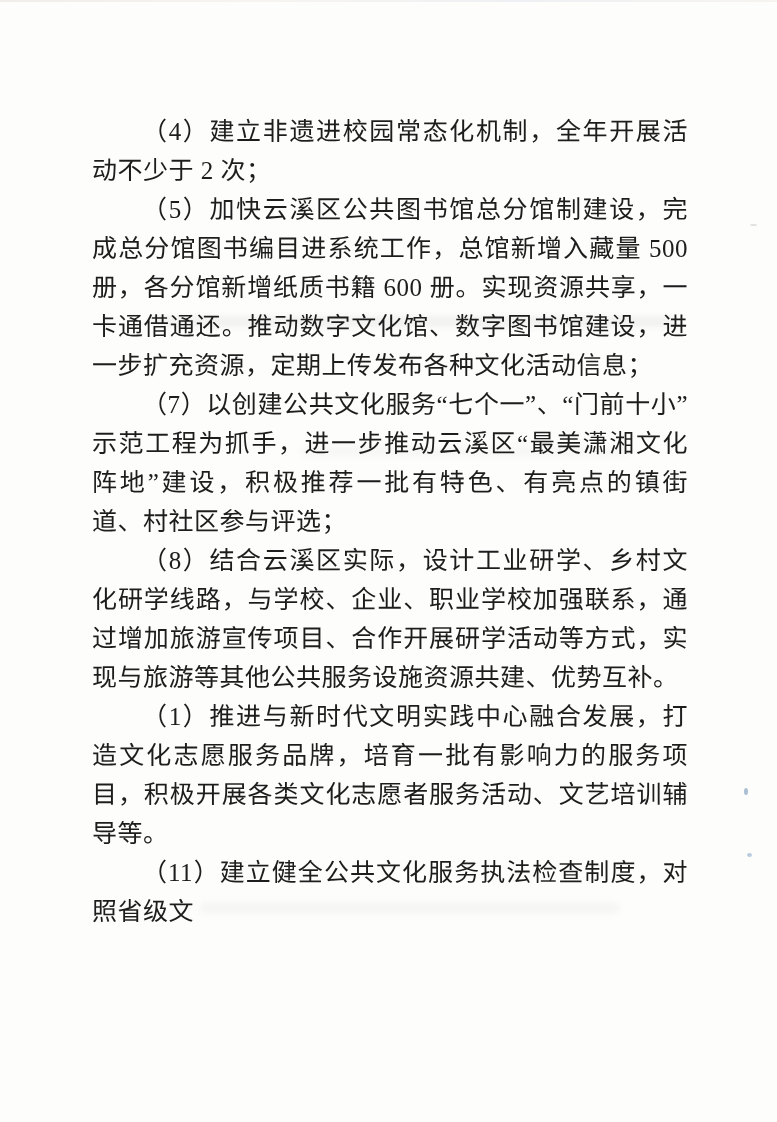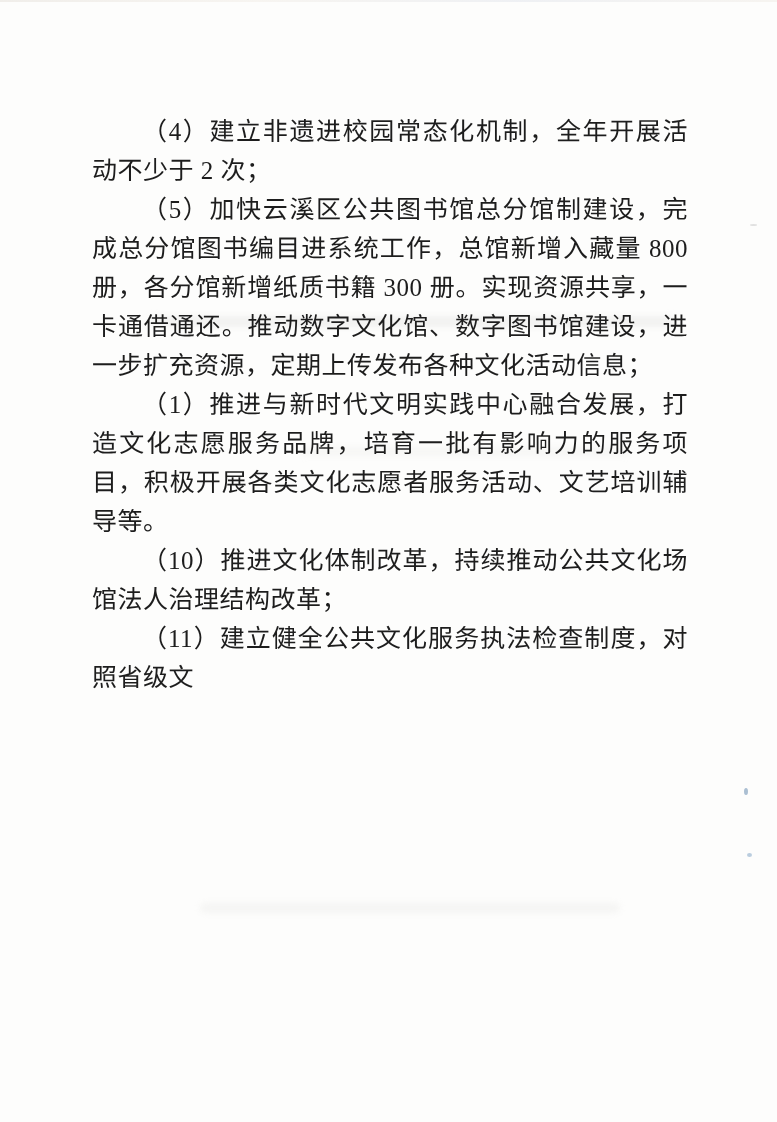--- a/index.html
+++ b/index.html
@@ -69,19 +69,20 @@
 
   <div class="smudge smudge-1"></div>
   <div class="smudge smudge-2"></div>
   <div class="smudge smudge-3"></div>
   <div class="speck speck-1"></div>
   <div class="speck speck-2"></div>
   <div class="speck speck-3"></div>
 
   <div class="text-block">
     <p>（4）建立非遗进校园常态化机制，全年开展活动不少于 2 次；</p>
-    <p>（5）加快云溪区公共图书馆总分馆制建设，完成总分馆图书编目进系统工作，总馆新增入藏量 800 册，各分馆新增纸质书籍 300 册。实现资源共享，一卡通借通还。推动数字文化馆、数字图书馆建设，进一步扩充资源，定期上传发布各种文化活动信息；</p>
+    <p>（5）加快云溪区公共图书馆总分馆制建设，完成总分馆图书编目进系统工作，总馆新增入藏量 500 册，各分馆新增纸质书籍 600 册。实现资源共享，一卡通借通还。推动数字文化馆、数字图书馆建设，进一步扩充资源，定期上传发布各种文化活动信息；</p>
+    <p>（7）以创建公共文化服务“七个一”、“门前十小”示范工程为抓手，进一步推动云溪区“最美潇湘文化阵地”建设，积极推荐一批有特色、有亮点的镇街道、村社区参与评选；</p>
+    <p>（8）结合云溪区实际，设计工业研学、乡村文化研学线路，与学校、企业、职业学校加强联系，通过增加旅游宣传项目、合作开展研学活动等方式，实现与旅游等其他公共服务设施资源共建、优势互补。</p>
     <p>（1）推进与新时代文明实践中心融合发展，打造文化志愿服务品牌，培育一批有影响力的服务项目，积极开展各类文化志愿者服务活动、文艺培训辅导等。</p>
-    <p>（10）推进文化体制改革，持续推动公共文化场馆法人治理结构改革；</p>
     <p>（11）建立健全公共文化服务执法检查制度，对照省级文</p>
   </div>
 
 </div>
 
 </body></html>

